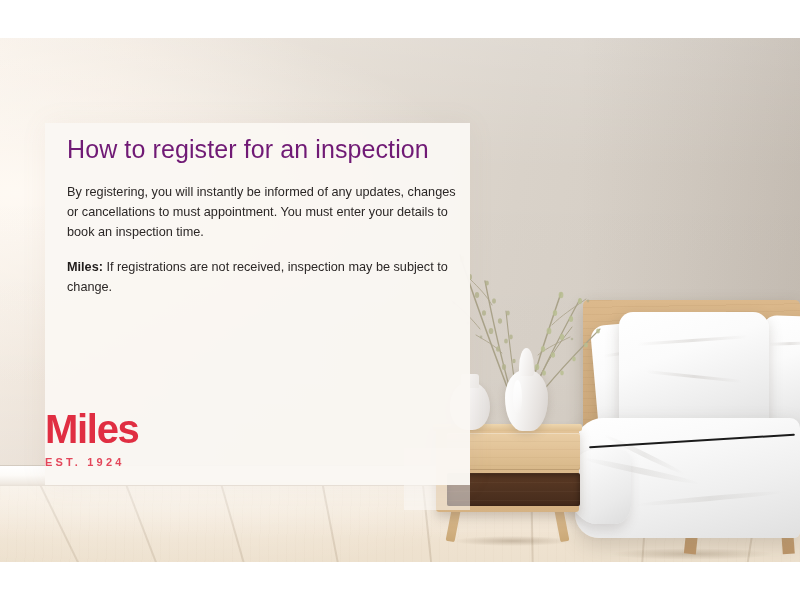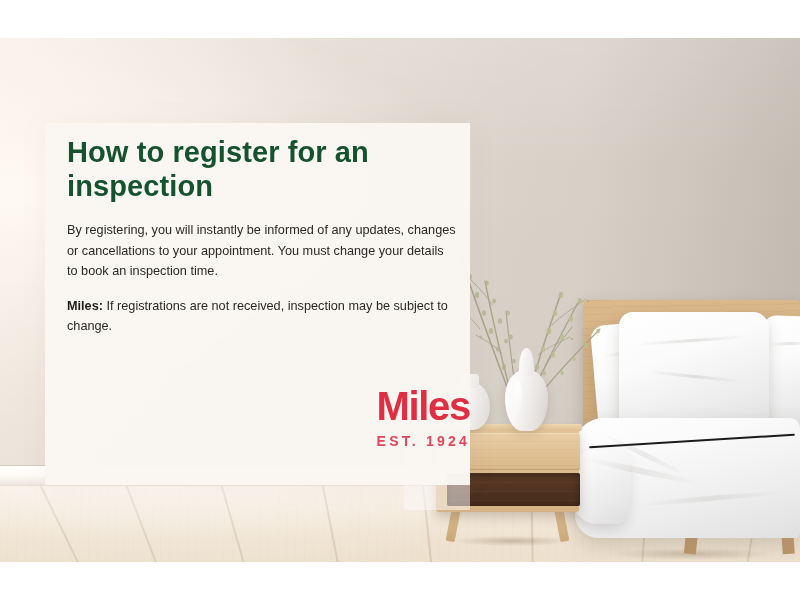--- a/index.html
+++ b/index.html
@@ -208,41 +208,41 @@
     box-shadow:0 0 26px rgba(150,130,110,.07);
   }
   #panel-ghost{
     position:absolute;left:404px;top:410px;width:66px;height:62px;
     background:rgba(252,250,247,.55);
   }
 
   .panel-inner{position:absolute;left:22px;top:12px;width:390px;}
 
   h1#heading{
-    margin:0 0 17px 0;font-weight:700;font-size:29px;line-height:1.18;
-    color:#14532d;letter-spacing:.1px;
+    margin:0 0 17px 0;font-weight:400;font-size:25px;line-height:1.18;
+    color:#701a75;letter-spacing:.1px;
   }
   .lede{
     margin:0 0 26px 0;font-size:21px;line-height:1.32;color:#231f20;font-weight:400;
     letter-spacing:.05px;
   }
   .lede b{font-weight:700;}
   .body-para{
     margin:0 0 15px 0;font-size:12.7px;line-height:1.58;color:#2b2726;font-weight:400;
   }
   .body-para.note b{font-weight:700;color:#201c1b;}
 
   
-  #logo{position:absolute;left:45px;top:348px;width:425px;text-align:right;}
+  #logo{position:absolute;left:45px;top:371px;width:425px;text-align:left;}
   .logo-word{
     font-family:"Liberation Sans",sans-serif;
     font-weight:700;font-size:40px;line-height:1;color:#e02e42;letter-spacing:-1.3px;
   }
   .logo-est{
-    margin-top:7px;font-size:14px;font-weight:700;color:#e3465a;letter-spacing:3.2px;
+    margin-top:7px;font-size:11px;font-weight:700;color:#e3465a;letter-spacing:3.2px;
   }
 
   
   .band{position:absolute;left:0;width:800px;background:#ffffff;}
   .band.top{top:0;height:38px;}
   .band.bottom{top:562px;height:38px;}
 </style>
 </head>
 <body>
 
@@ -386,21 +386,21 @@
       <div class="vt-neck"></div>
     </div>
 
     <div id="panel-ghost"></div>
 
     <div id="panel">
       <div class="panel-inner">
         <h1 id="heading">How to register for an inspection</h1>
 
 
-        <p class="body-para">By registering, you will instantly be informed of any updates, changes or cancellations to your appointment. You must change your details to book an inspection time.</p>
+        <p class="body-para">By registering, you will instantly be informed of any updates, changes or cancellations to must appointment. You must enter your details to book an inspection time.</p>
 
         <p class="body-para note"><b>Miles:</b><span> If registrations are not received, inspection may be subject to change.</span></p>
       </div>
     </div>
 
     <div id="logo">
       <div class="logo-word">Miles</div>
       <div class="logo-est">EST. 1924</div>
     </div>
 

